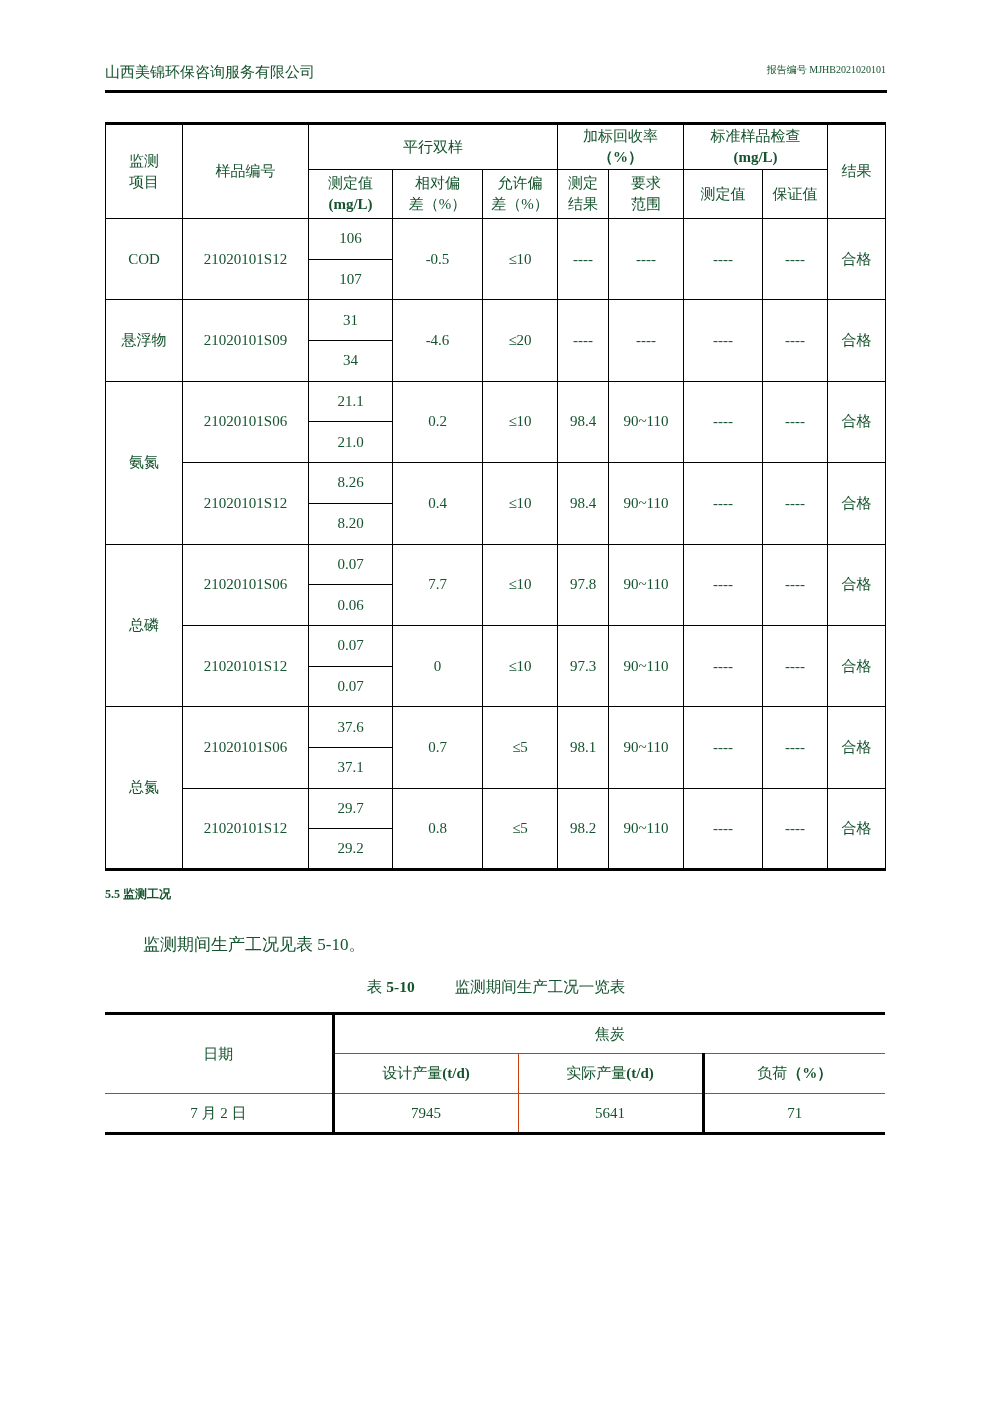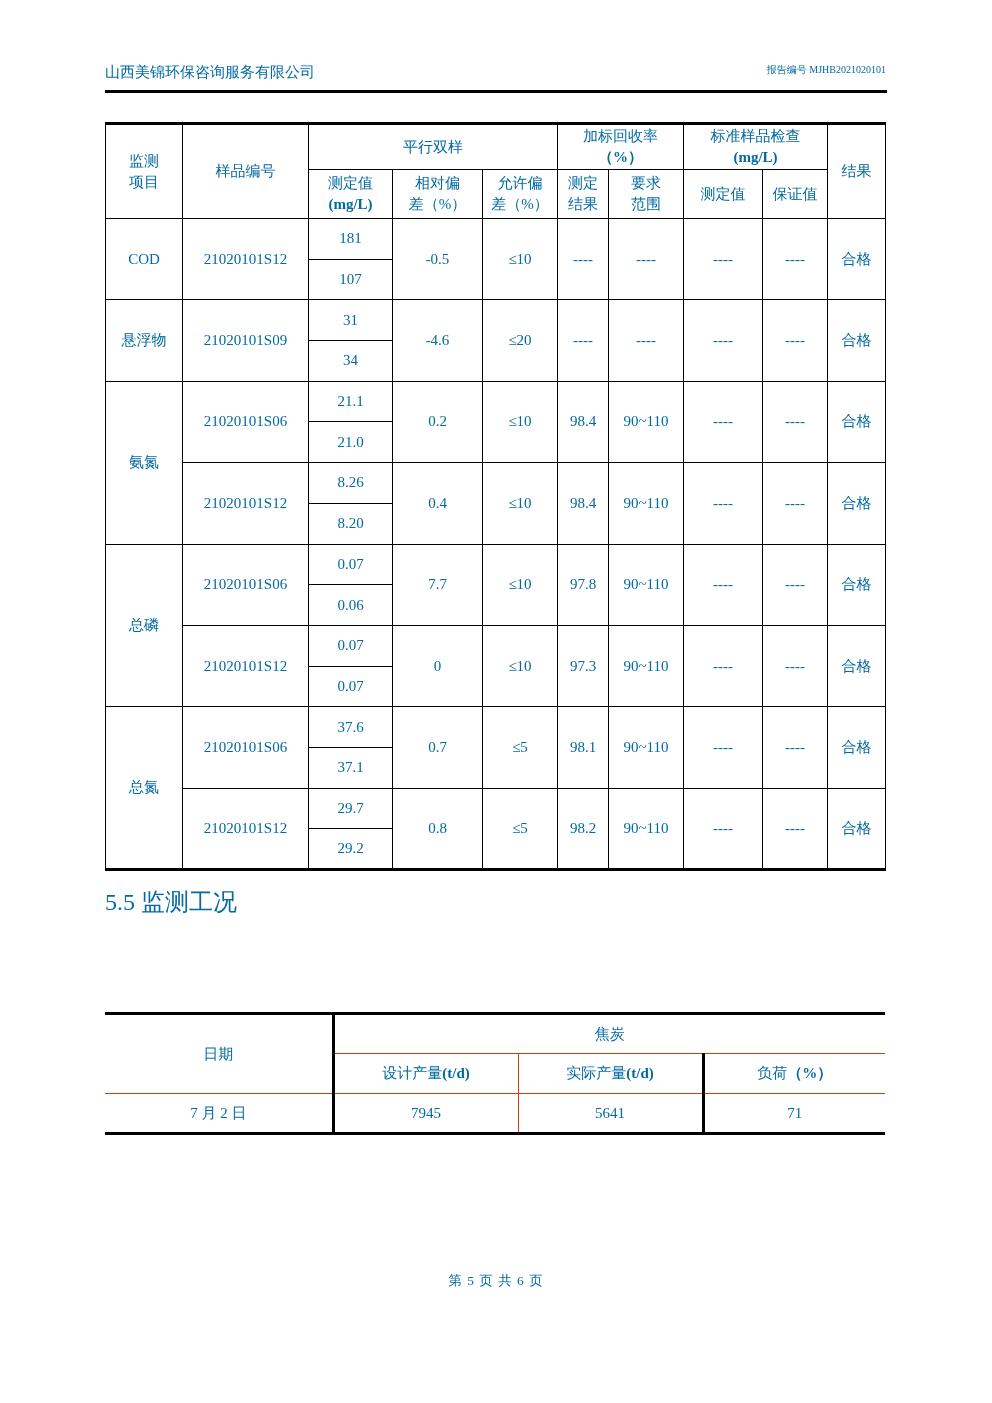--- a/index.html
+++ b/index.html
@@ -4,21 +4,21 @@
 <style>
   * { margin: 0; padding: 0; box-sizing: border-box; }
   html, body { background: #e8e8e8; }
   .page {
     position: relative;
     width: 992px;
     height: 1403px;
     background: #ffffff;
     margin: 0 auto;
     font-family: "Liberation Serif", "DejaVu Serif", serif;
-    color: #0369a1;
+    color: #14532d;
     overflow: hidden;
   }
   
   .hdr-left  { position: absolute; left: 105px; top: 63px; font-size: 15px; }
   .hdr-right { position: absolute; right: 106px; top: 63px; font-size: 10px; }
   .hdr-rule  { position: absolute; left: 105px; top: 90px; width: 782px; height: 3px; background: #000; }
 
   
   .qa-wrap { position: absolute; left: 105px; top: 122px; }
   table { border-collapse: collapse; table-layout: fixed; }
@@ -31,21 +31,21 @@
     padding: 0 1px;
     line-height: 1.4;
   }
   .qa tr { height: 40.7px; }
   .qa tr.h1 { height: 46px; }
   .qa tr.h2 { height: 49px; }
   .two-line { white-space: pre-line; }
   .unit { font-weight: bold; font-family: "Liberation Serif", serif; }
 
   
-  .sec-heading { position: absolute; left: 105px; top: 886px; font-size: 24px; font-weight: normal; }
+  .sec-heading { position: absolute; left: 105px; top: 886px; font-size: 12px; font-weight: bold; }
   .body-par    { position: absolute; left: 105px; top: 933px; width: 782px; font-size: 17px; text-indent: 38px; }
   .tbl-caption { position: absolute; left: 105px; top: 977px; width: 782px; text-align: center; font-size: 15.5px; }
   .tbl-caption .cap-no { font-weight: bold; }
   .cap-gap { display: inline-block; width: 40px; }
 
   
   .prod-wrap { position: absolute; left: 105px; top: 1012px; }
   .prod { width: 780px; border-top: 3px solid #000; border-bottom: 3px solid #000; }
   .prod td {
     border: 1px solid #c2410c;
@@ -108,21 +108,21 @@
 结果</td>
         <td class="two-line">要求
 范围</td>
         <td>测定值</td>
         <td>保证值</td>
       </tr>
 
       <tr>
         <td rowspan="2">COD</td>
         <td rowspan="2">21020101S12</td>
-        <td>181</td>
+        <td>106</td>
         <td rowspan="2">-0.5</td>
         <td rowspan="2">≤10</td>
         <td rowspan="2">----</td>
         <td rowspan="2">----</td>
         <td rowspan="2">----</td>
         <td rowspan="2">----</td>
         <td rowspan="2">合格</td>
       </tr>
       <tr>
         <td>107</td>
@@ -232,21 +232,23 @@
       </tr>
       <tr>
         <td>29.2</td>
       </tr>
     </tbody>
       </table>
   </div>
 
   <div class="sec-heading"><span>5.5</span><span> 监测工况</span></div>
 
-
+  <div class="body-par">监测期间生产工况见表 5-10。</div>
+
+  <div class="tbl-caption"><span>表 </span><span class="cap-no">5-10</span><span class="cap-gap"></span><span>监测期间生产工况一览表</span></div>
 
   <div class="prod-wrap">
     <table class="prod">
       <colgroup>
         <col style="width:228px">
           <col style="width:185px">
           <col style="width:185px">
           <col style="width:182px">
       </colgroup>
       <tbody>
@@ -262,15 +264,14 @@
       <tr>
         <td class="thick-r">7 月 2 日</td>
         <td>7945</td>
         <td>5641</td>
         <td class="thick-l">71</td>
       </tr>
     </tbody>
       </table>
   </div>
 
-  <div class="page-footer">第 5 页 共 6 页</div>
 
 </div>
 
 </body></html>

